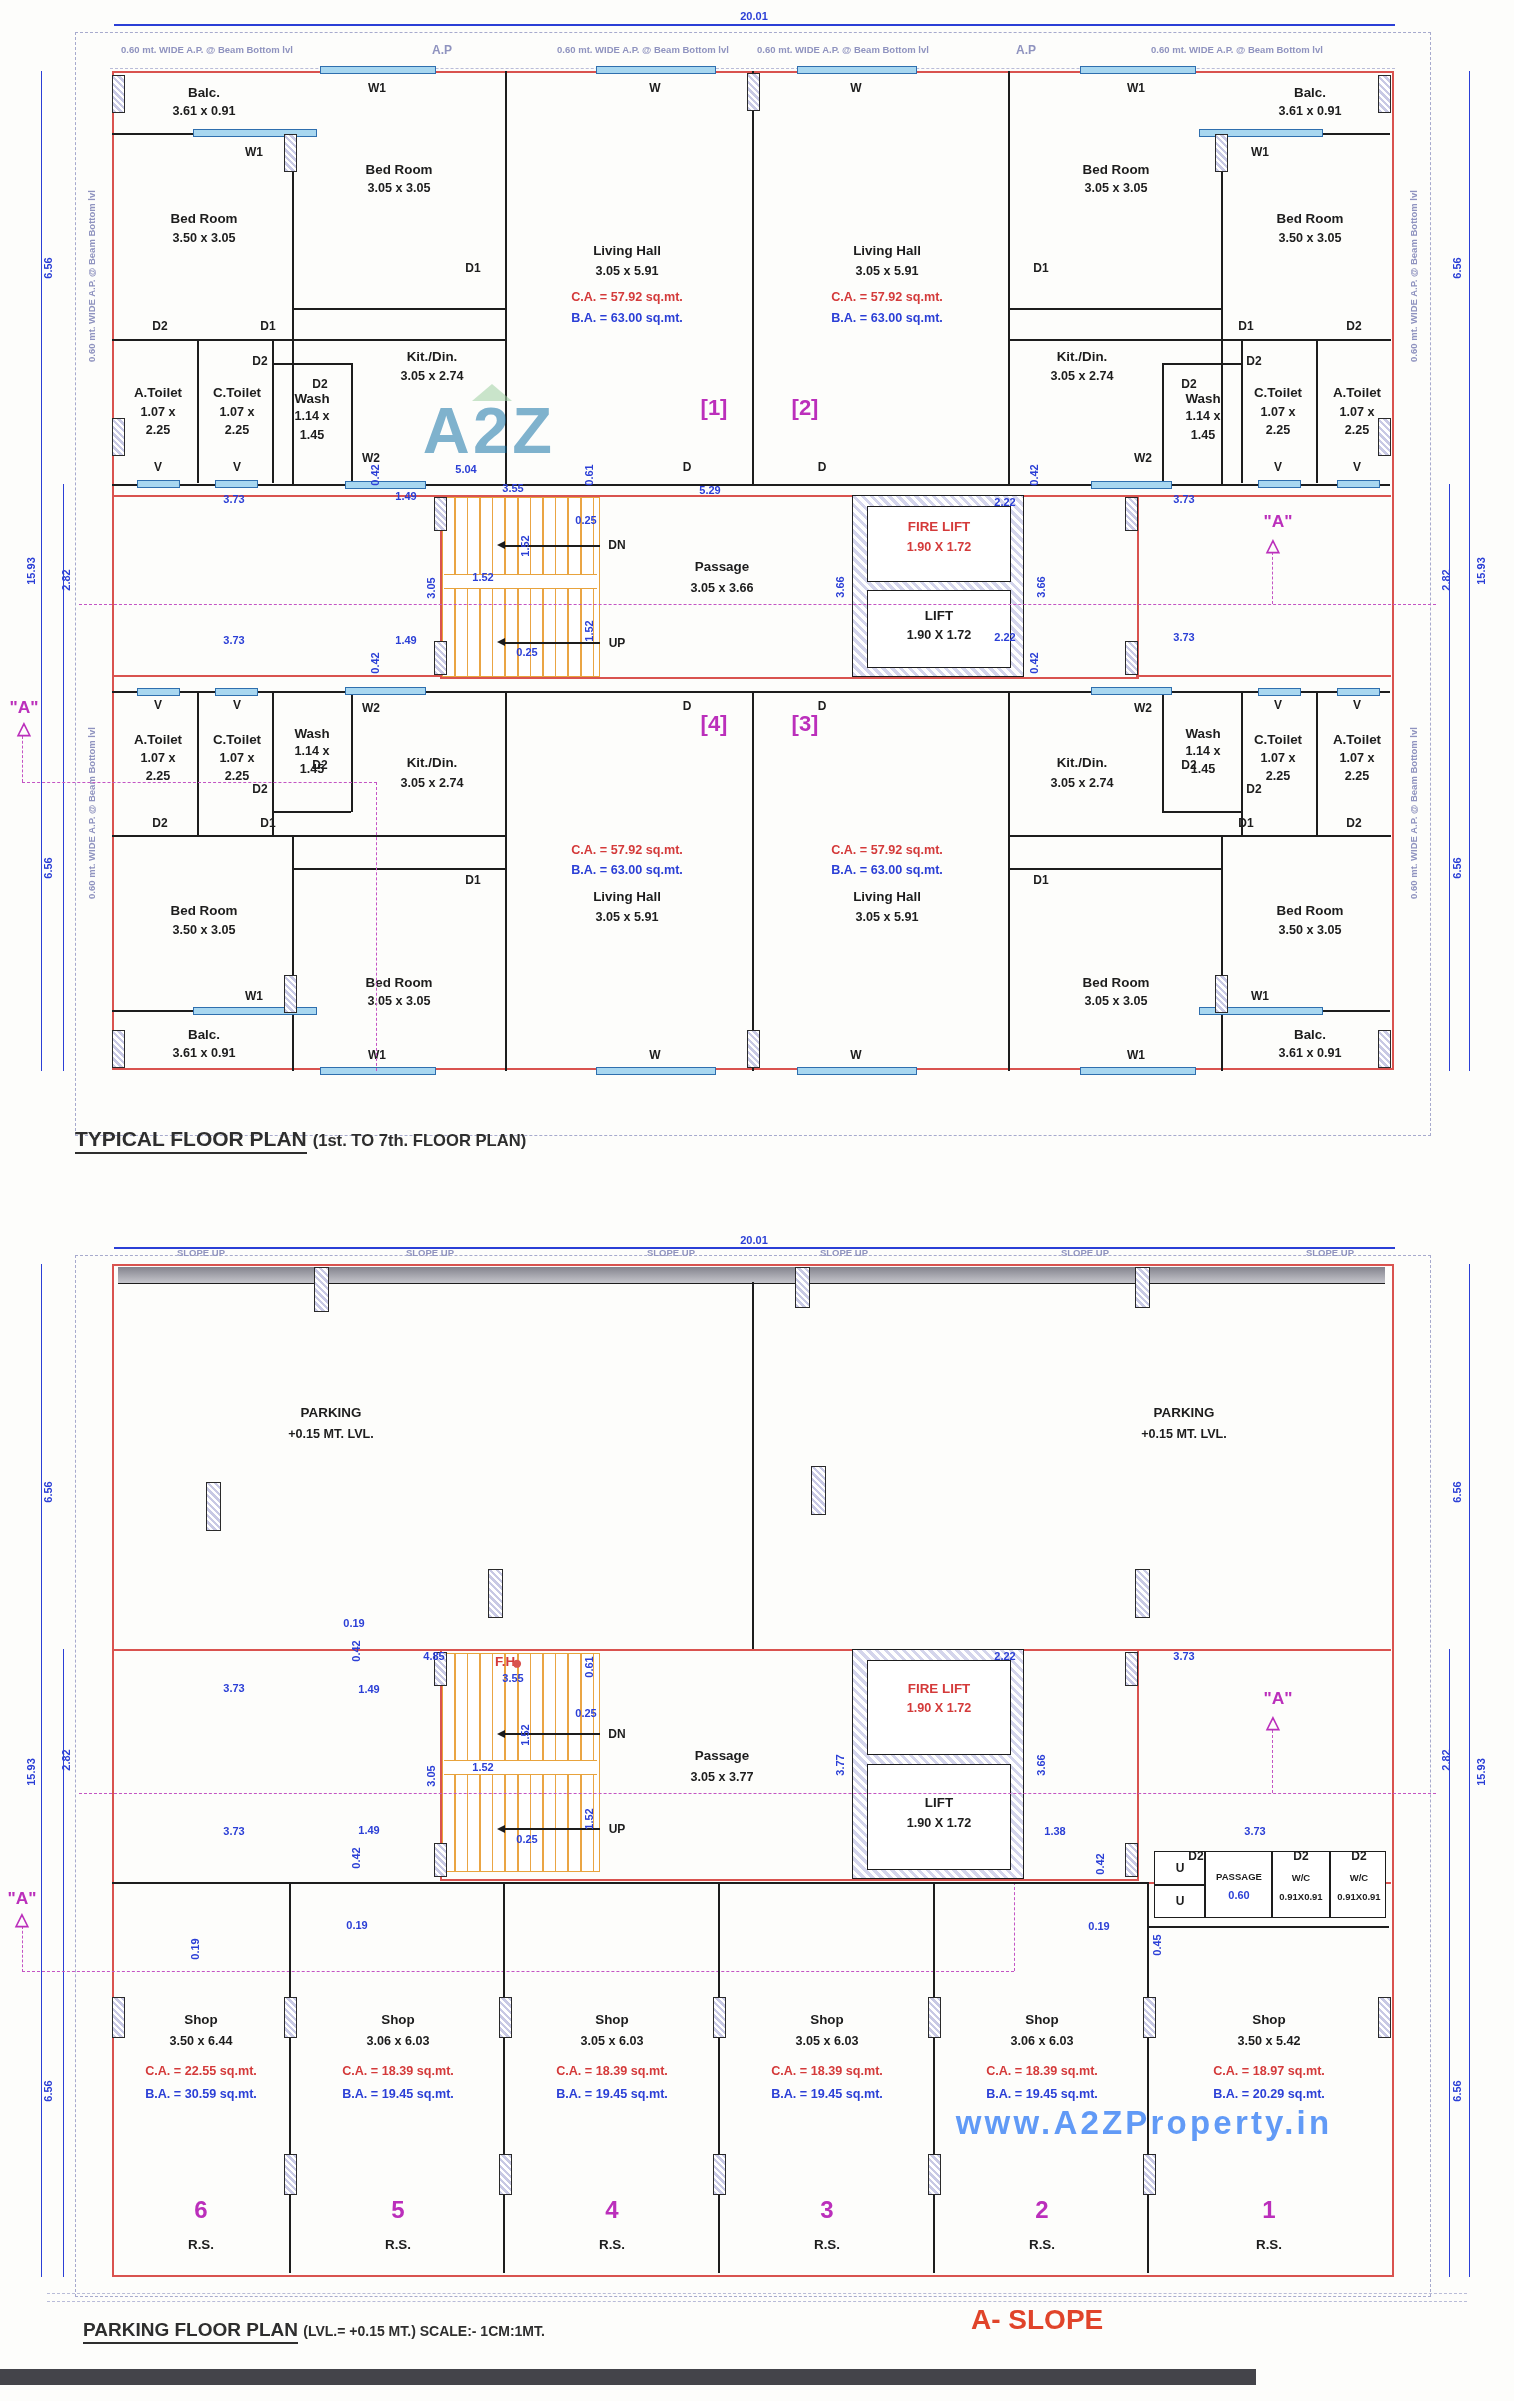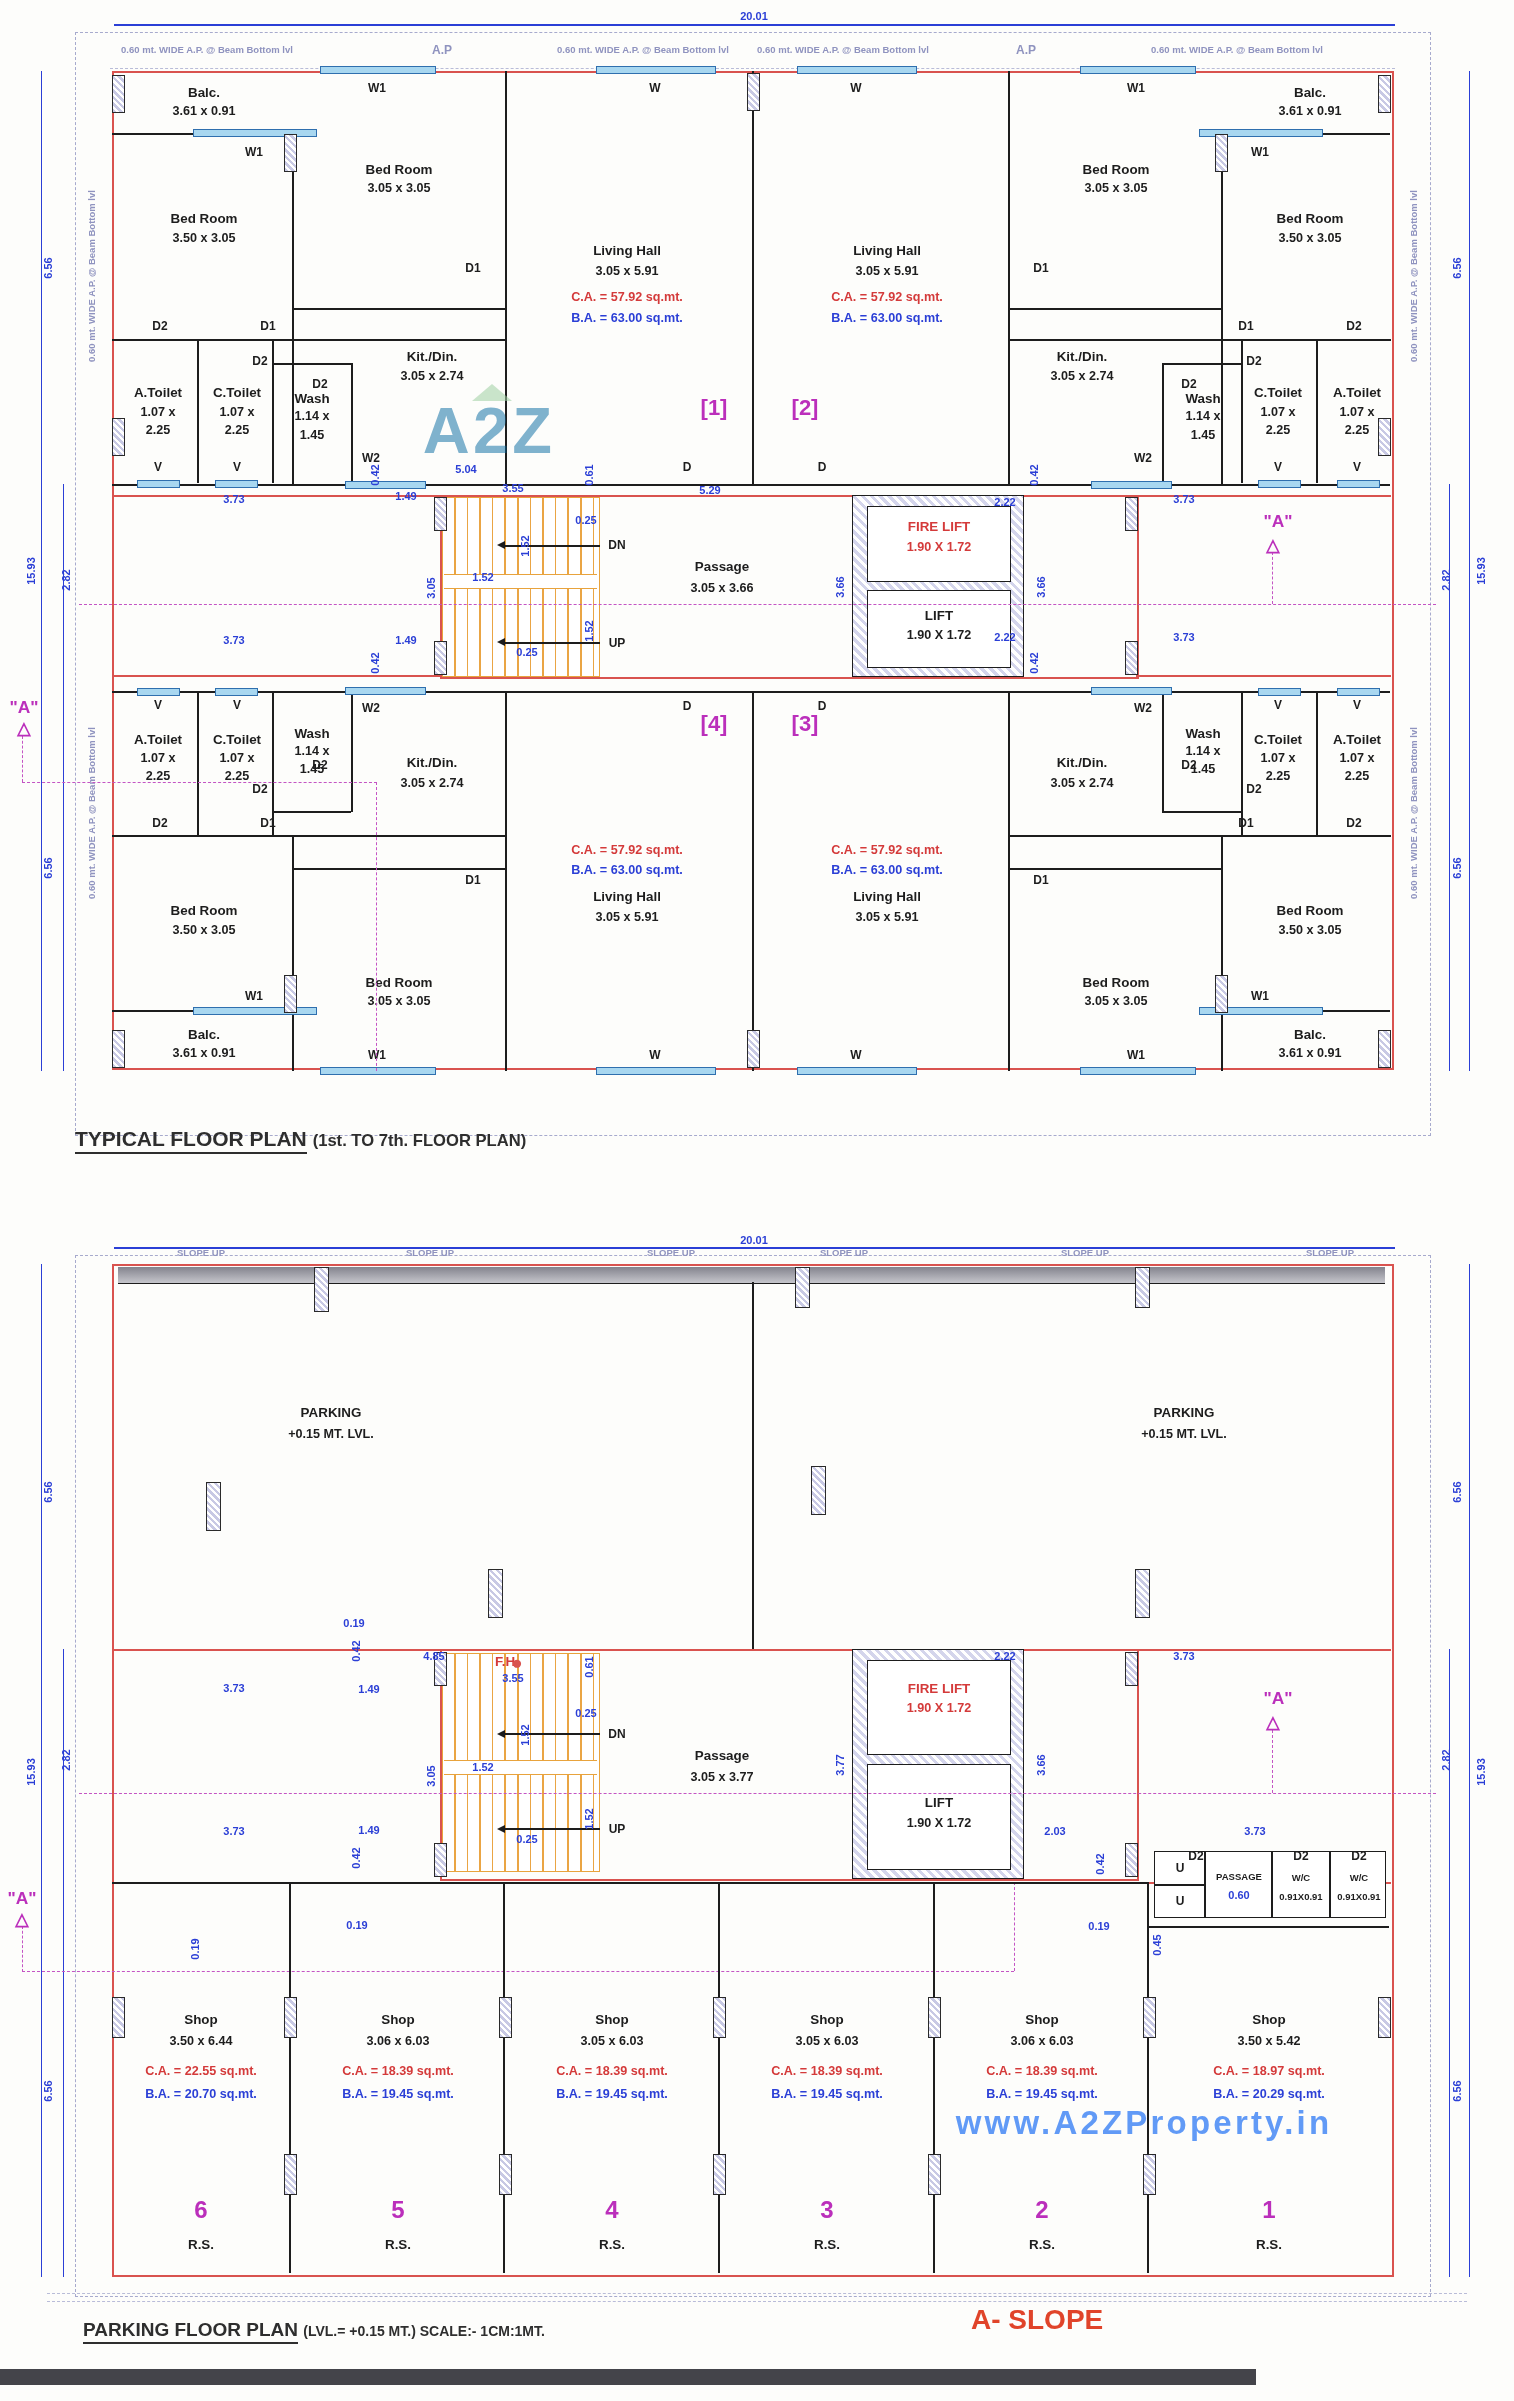--- a/index.html
+++ b/index.html
@@ -454,21 +454,21 @@
   <span class="lbl dim" style="left:354px;top:1624px">0.19</span>
   <span class="lbl dim vert" style="left:357px;top:1651px">0.42</span>
   <span class="lbl dim" style="left:369px;top:1690px">1.49</span>
   <span class="lbl dim" style="left:369px;top:1831px">1.49</span>
   <span class="lbl dim vert" style="left:357px;top:1858px">0.42</span>
   <span class="lbl dim" style="left:357px;top:1926px">0.19</span>
   <span class="lbl dim" style="left:234px;top:1689px">3.73</span>
   <span class="lbl dim" style="left:234px;top:1832px">3.73</span>
   <span class="lbl dim" style="left:1005px;top:1657px">2.22</span>
   <span class="lbl dim" style="left:1184px;top:1657px">3.73</span>
-  <span class="lbl dim" style="left:1055px;top:1832px">2.03</span>
+  <span class="lbl dim" style="left:1055px;top:1832px">1.38</span>
   <span class="lbl dim" style="left:1255px;top:1832px">3.73</span>
   <span class="lbl dim vert" style="left:1101px;top:1864px">0.42</span>
   <span class="lbl dim" style="left:1099px;top:1927px">0.19</span>
 
   <div class="magh" style="left:79px;top:1793px;width:1357px"></div>
   <div class="magv" style="left:1272px;top:1730px;height:63px"></div>
   <span class="lbl unit" style="left:1278px;top:1698px;font-size:17.4px">"A"</span>
   <span class="secicon" style="left:1273px;top:1722px">△</span>
   <div class="magv" style="left:22px;top:1926px;height:46px"></div>
   <div class="magh" style="left:22px;top:1971px;width:992px"></div>
@@ -510,21 +510,21 @@
   <div class="col" style="left:1378px;top:1997px;width:11px;height:39px"></div>
   <div class="col" style="left:284px;top:2154px;width:11px;height:39px"></div>
   <div class="col" style="left:499px;top:2154px;width:11px;height:39px"></div>
   <div class="col" style="left:713px;top:2154px;width:11px;height:39px"></div>
   <div class="col" style="left:928px;top:2154px;width:11px;height:39px"></div>
   <div class="col" style="left:1143px;top:2154px;width:11px;height:39px"></div>
 
   <span class="lbl rn" style="left:201px;top:2020px">Shop</span>
   <span class="lbl rd" style="left:201px;top:2042px">3.50 x 6.44</span>
   <span class="lbl rd redt" style="left:201px;top:2072px">C.A. = 22.55 sq.mt.</span>
-  <span class="lbl rd bluet" style="left:201px;top:2095px">B.A. = 20.70 sq.mt.</span>
+  <span class="lbl rd bluet" style="left:201px;top:2095px">B.A. = 30.59 sq.mt.</span>
   <span class="lbl shopno" style="left:201px;top:2210px">6</span>
   <span class="lbl rn" style="left:201px;top:2245px">R.S.</span>
   <span class="lbl rn" style="left:398px;top:2020px">Shop</span>
   <span class="lbl rd" style="left:398px;top:2042px">3.06 x 6.03</span>
   <span class="lbl rd redt" style="left:398px;top:2072px">C.A. = 18.39 sq.mt.</span>
   <span class="lbl rd bluet" style="left:398px;top:2095px">B.A. = 19.45 sq.mt.</span>
   <span class="lbl shopno" style="left:398px;top:2210px">5</span>
   <span class="lbl rn" style="left:398px;top:2245px">R.S.</span>
   <span class="lbl rn" style="left:612px;top:2020px">Shop</span>
   <span class="lbl rd" style="left:612px;top:2042px">3.05 x 6.03</span>

